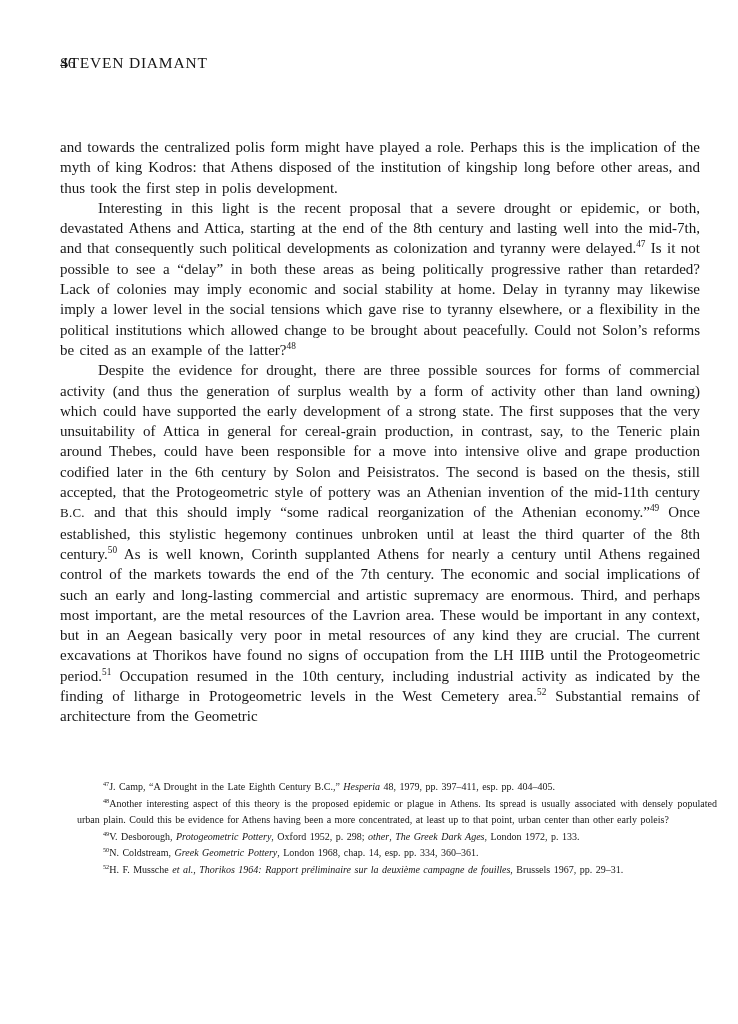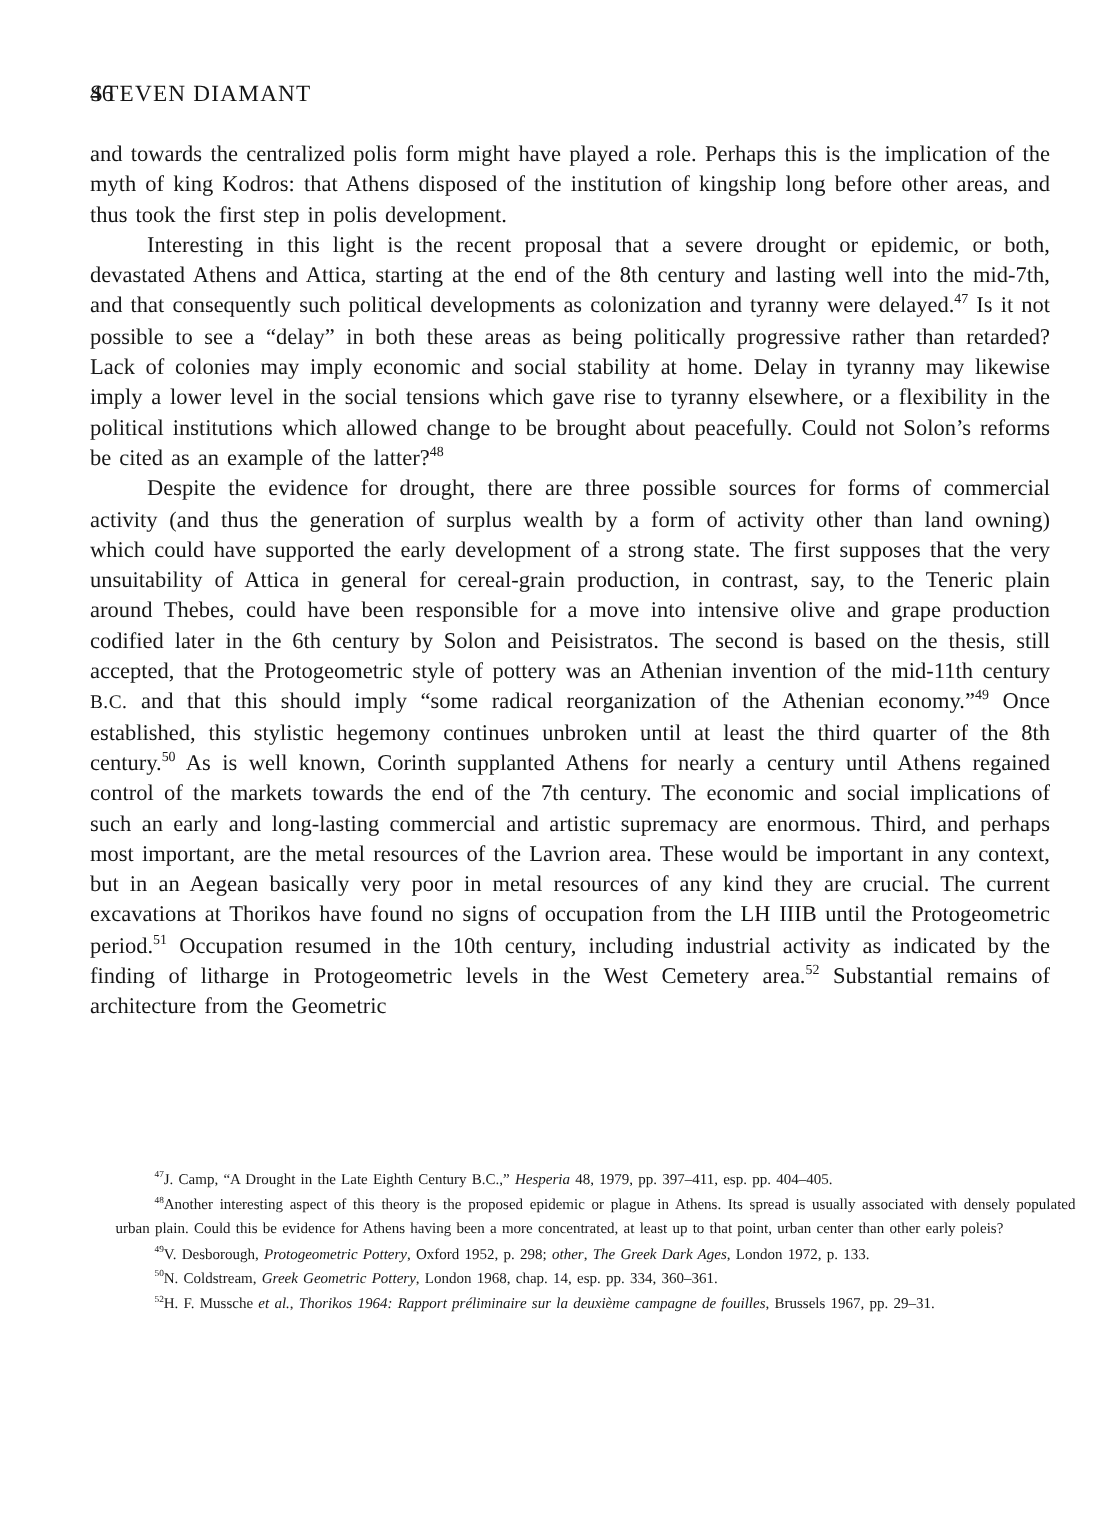--- a/index.html
+++ b/index.html
@@ -46,20 +46,21 @@
     line-height: 20.3px;
     text-align: justify;
     word-spacing: 1.6px;
   }
   .body-text p {
     margin: 0;
     text-indent: 38px;
   }
   .body-text p.noindent {
     text-indent: 0;
+    margin-top: 44px;
   }
   sup.fnref, sup.fn-num {
     font-size: 0.62em;
     line-height: 0;
     vertical-align: super;
   }
   .sc {
     font-size: 0.86em;
     letter-spacing: 0.3px;
   }

